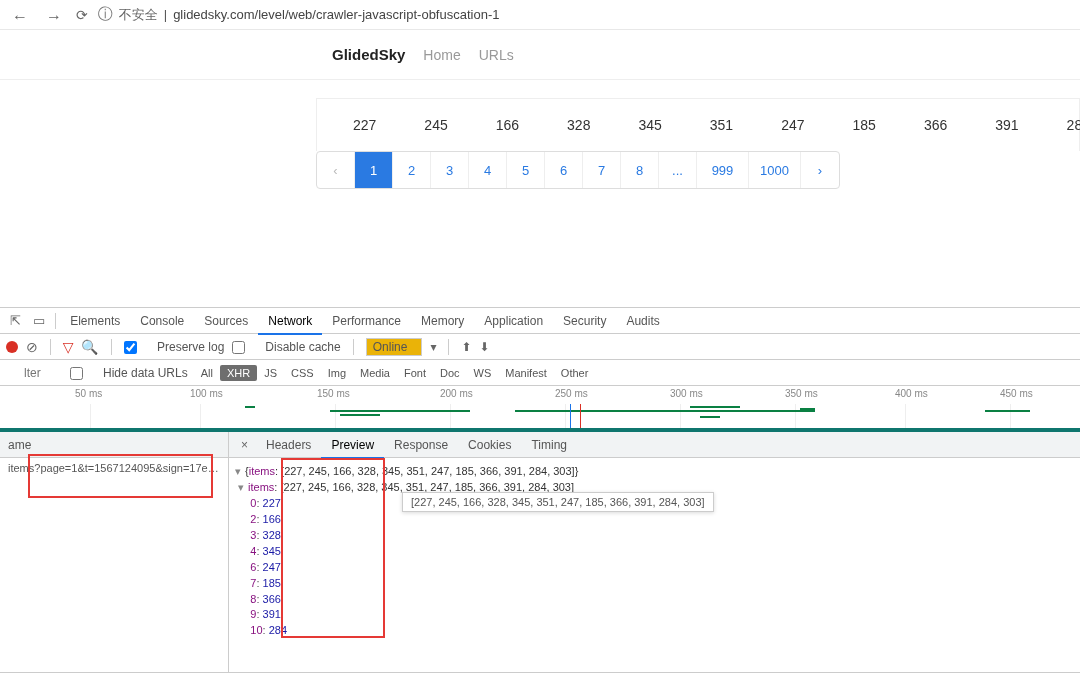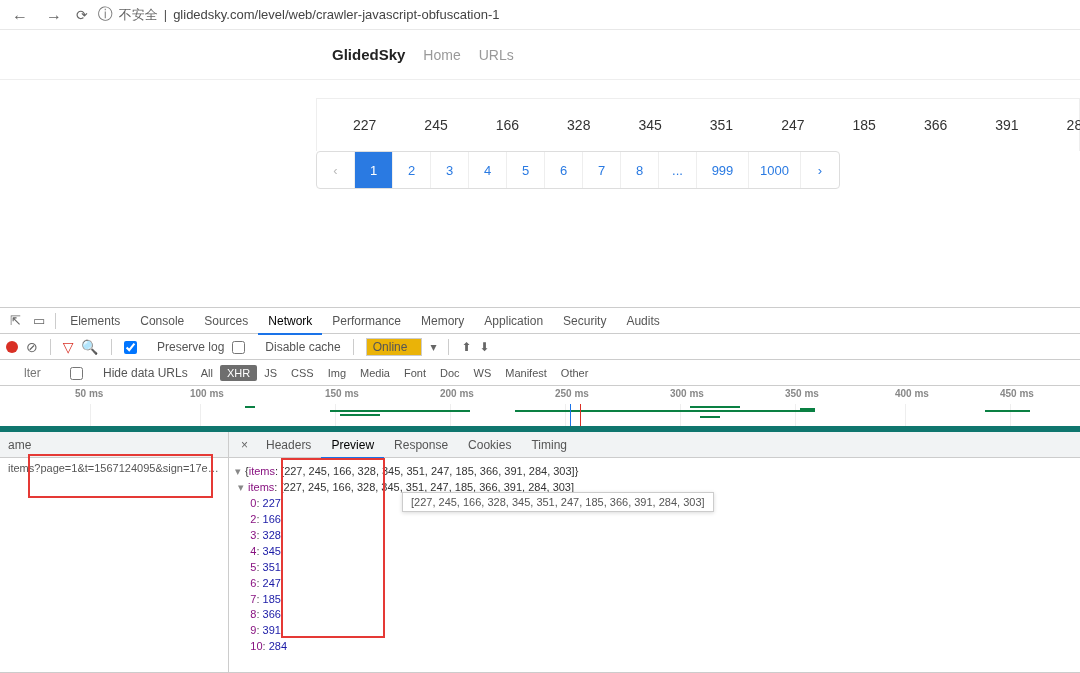--- a/index.html
+++ b/index.html
@@ -48,21 +48,21 @@
 .cb { display:flex; align-items:flex-end; gap:20px; color:#555;}
 .cb input{ margin:0;}
 .select { border:1px solid #ccc; padding:1px 14px 1px 6px; font-size:12px; background:#eab308; color:#555;}
 .tb-arrow{ color:#666; font-size:12px;}
 
 .dt-filter-row { height: 26px; display: flex; align-items: center; border-bottom: 1px solid #ccc; padding: 0 24px; gap: 6px; color:#555;}
 .dt-filter-row input[type=text]{ border:none; outline:none; width:40px; font-size:12px;}
 .chip { padding: 2px 7px; color:#555; font-size:11px;}
 .chip.on{ background:#6e6e6e; color:#fff; border-radius:2px;}
 
-.timeline { height: 46px; border-bottom: 6px solid #0f766e; position: relative; font-weight: bold; }
+.timeline { height: 46px; border-bottom: 4px solid #0f766e; position: relative; }
 .tl-labels { display:flex; position:absolute; top:2px; left:0; right:0; font-size:10px; color:#888; }
 .tl-labels span{ position:absolute;}
 .tl-bars { position:absolute; top:18px; left:0; right:0; bottom:0;}
 .bar { position:absolute; height:2px; background:#0a8043;}
 .vline { position:absolute; top:0; bottom:0; width:1px;}
 .vline.blue{ background:#1a73e8;}
 .vline.red{ background:#d93025;}
 .tl-tick{ position:absolute; top:0; bottom:0; width:1px; background:#eee;}
 
 .dt-body { flex:1; display:flex; border-bottom: 1px solid #ccc; overflow:hidden;}
@@ -201,21 +201,21 @@
         <span class="chip">WS</span>
         <span class="chip">Manifest</span>
         <span class="chip">Other</span>
       </div>
   </div>
 
   <div class="timeline">
     <div class="tl-labels" id="tl-labels">
         <span style="left: 75px;">50 ms</span>
         <span style="left: 190px;">100 ms</span>
-        <span style="left: 325px;">150 ms</span>
+        <span style="left: 317px;">150 ms</span>
         <span style="left: 440px;">200 ms</span>
         <span style="left: 555px;">250 ms</span>
         <span style="left: 670px;">300 ms</span>
         <span style="left: 785px;">350 ms</span>
         <span style="left: 895px;">400 ms</span>
         <span style="left: 1000px;">450 ms</span>
       </div>
     <div class="tl-bars">
       <div class="tl-tick" style="left:90px;"></div>
       <div class="tl-tick" style="left:200px;"></div>
@@ -255,21 +255,20 @@
             <span class="dtr-tab">Timing</span>
           </div>
       </div>
       <div class="json-view" id="jsonview">
           <div class="json-line"><span class="triangle">▾</span>{<span class="jkey">items</span>: [227, 245, 166, 328, 345, 351, 247, 185, 366, 391, 284, 303]}</div>
           <div class="json-line"> <span class="triangle">▾</span><span class="jkey">items</span>: [227, 245, 166, 328, 345, 351, 247, 185, 366, 391, 284, 303]</div>
           <div class="json-line">     <span class="jidx">0</span><span class="jcolon">:</span> <span class="jnum">227</span></div>
           <div class="json-line">     <span class="jidx">2</span><span class="jcolon">:</span> <span class="jnum">166</span></div>
           <div class="json-line">     <span class="jidx">3</span><span class="jcolon">:</span> <span class="jnum">328</span></div>
           <div class="json-line">     <span class="jidx">4</span><span class="jcolon">:</span> <span class="jnum">345</span></div>
-          <div class="json-line">     <span class="jidx">5</span><span class="jcolon">:</span> <span class="jnum">351</span></div>
           <div class="json-line">     <span class="jidx">6</span><span class="jcolon">:</span> <span class="jnum">247</span></div>
           <div class="json-line">     <span class="jidx">7</span><span class="jcolon">:</span> <span class="jnum">185</span></div>
           <div class="json-line">     <span class="jidx">8</span><span class="jcolon">:</span> <span class="jnum">366</span></div>
           <div class="json-line">     <span class="jidx">9</span><span class="jcolon">:</span> <span class="jnum">391</span></div>
           <div class="json-line">     <span class="jidx">10</span><span class="jcolon">:</span> <span class="jnum">284</span></div>
           <div class="json-line">      </div>
         </div>
     </div>
   </div>
 </div>

